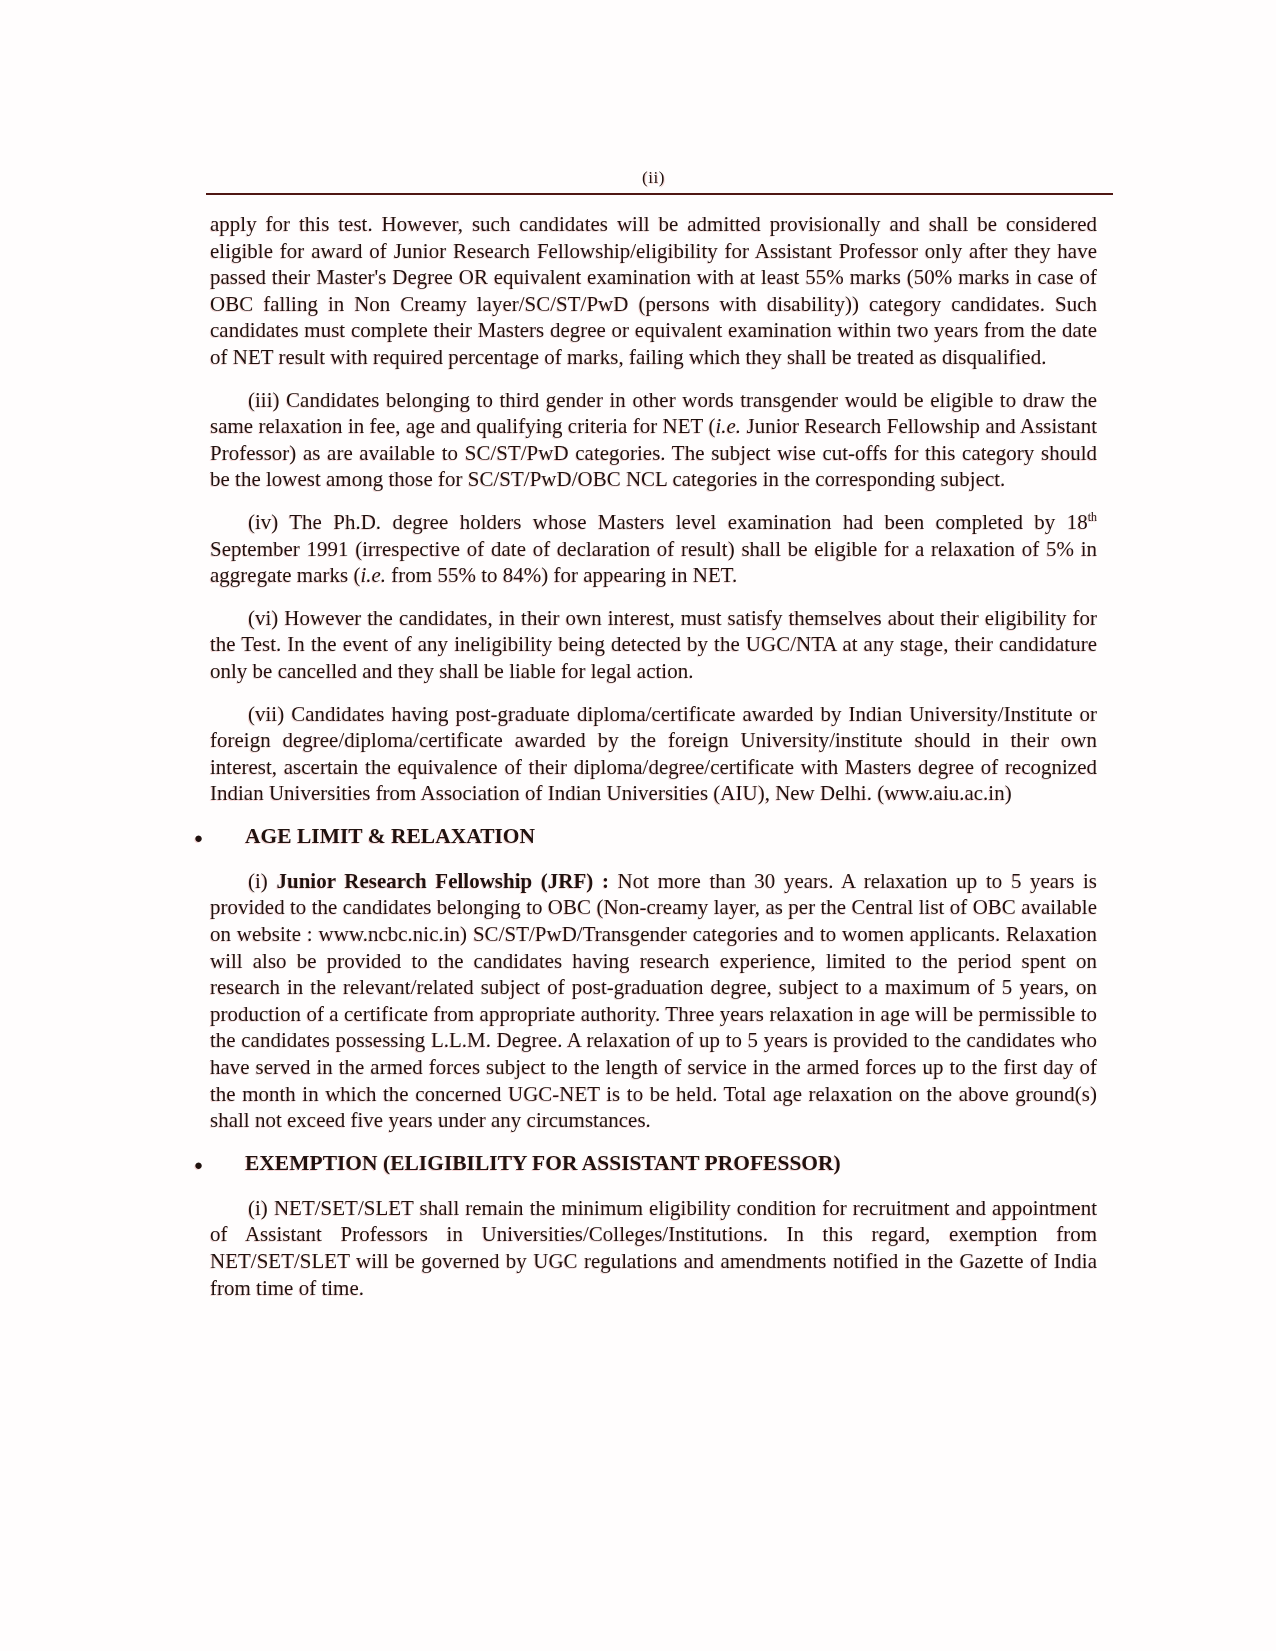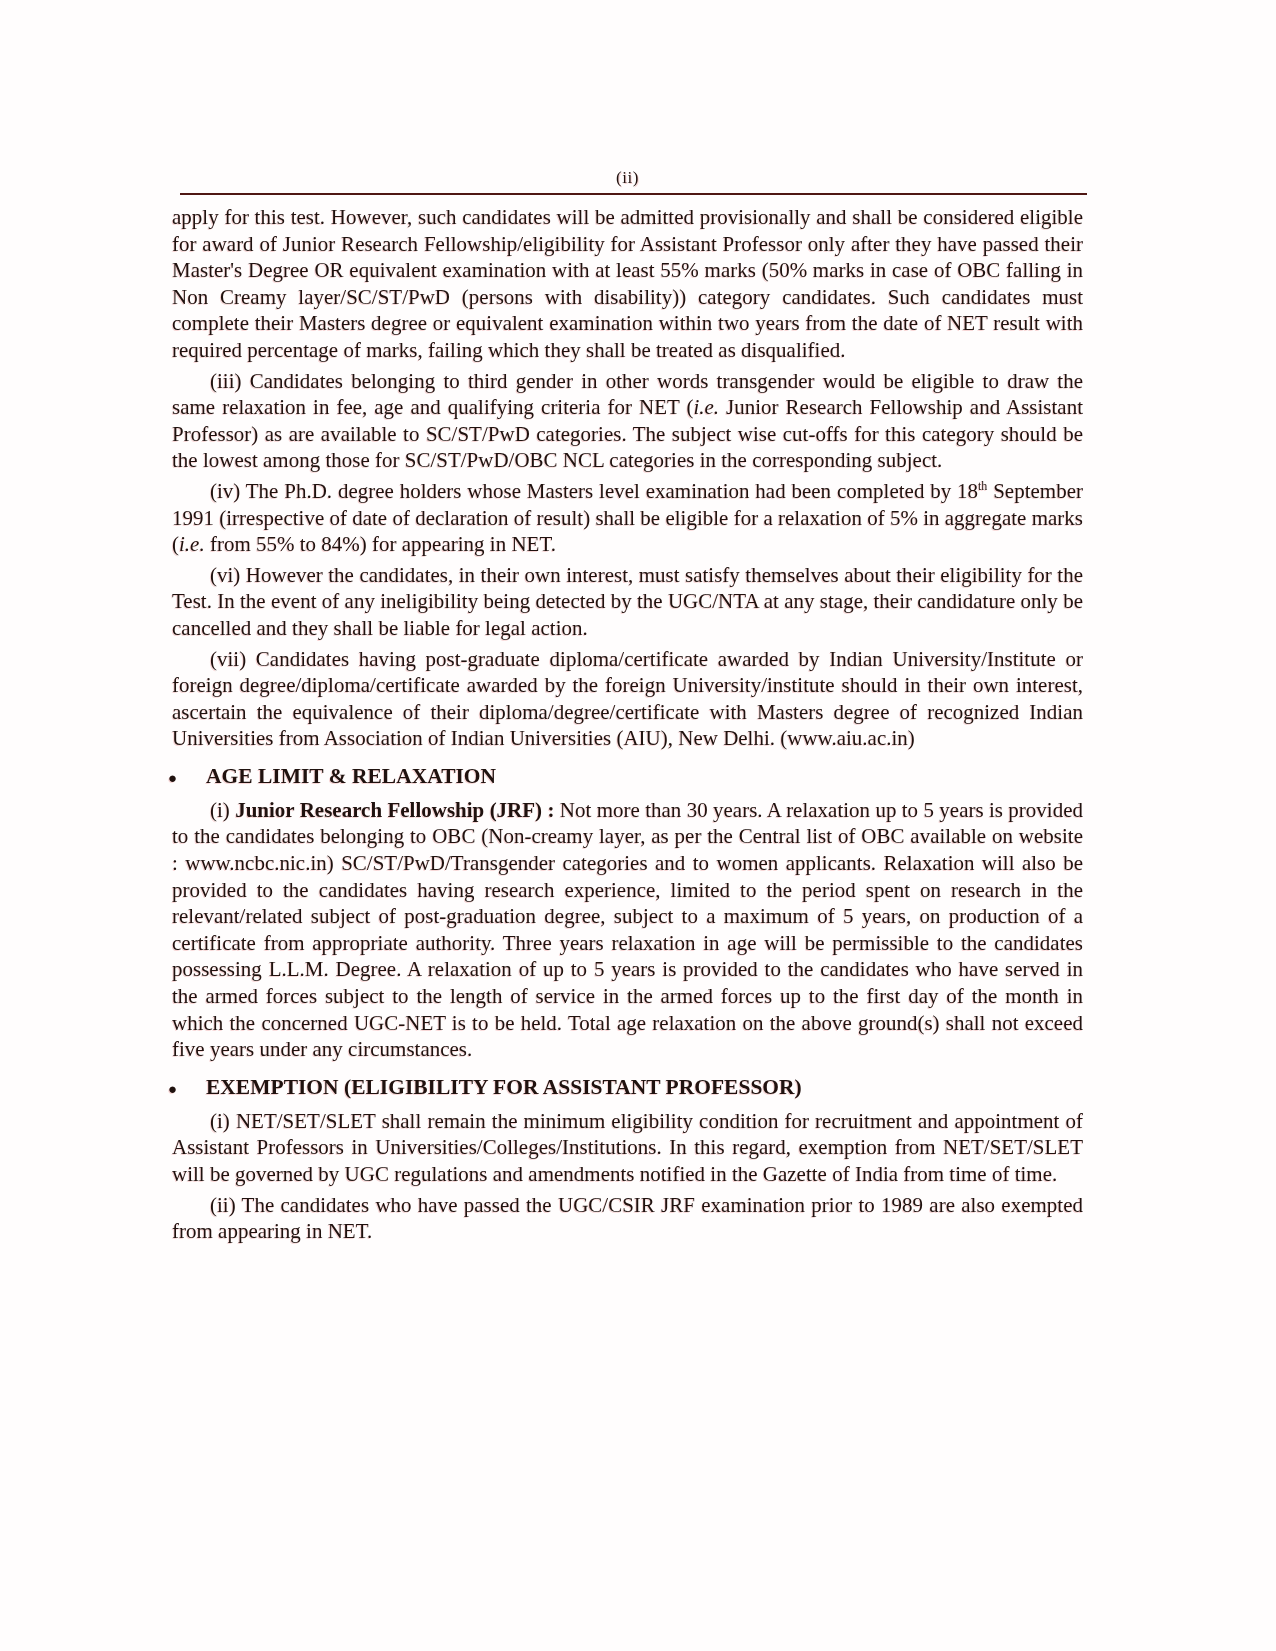--- a/index.html
+++ b/index.html
@@ -11,40 +11,40 @@
     position: relative;
     width: 1276px;
     height: 1651px;
     background: #fffdfd;
     font-family: "Liberation Serif", "DejaVu Serif", serif;
     color: #20120f;
     overflow: hidden;
   }
   .content {
     position: absolute;
-    left: 168px;
+    left: 194px;
     top: 168px;
     width: 919px;
   }
   .page-num {
     text-align: center;
     font-size: 17px;
     line-height: 20px;
     letter-spacing: 0.5px;
     margin: 0 0 5px 0;
     text-shadow: 1px 1px 0 rgba(235,150,150,0.40);
   }
   .rule {
     border: none;
     border-top: 2px solid #4f1713;
     height: 0;
     margin: 0 0 9px 12px;
   }
   .para {
-    margin: 4px;
+    margin: 16px;
     text-indent: 38px;
     text-align: justify;
     font-size: 21px;
     line-height: 26.6px;
     text-shadow: -1px 1px 0 rgba(235,150,150,0.38);
   }
   .para.no-indent { text-indent: 0; }
   .para i { }
   .para b { font-weight: bold; }
   .para sup {
@@ -59,21 +59,21 @@
     font-size: 21.5px;
     line-height: 27px;
     margin: 11px 0 5px 0;
     text-shadow: -1px 1px 0 rgba(235,150,150,0.38);
   }
   .section-head .bullet {
     flex: 0 0 38px;
     width: 38px;
     font-size: 15px;
   }
-  .section-head .head-text { flex: 1; }
+  .section-head .head-text { flex: 1; margin-left: 13px; }
 </style>
 </head>
 <body>
 
 <div class="sheet">
   <div class="content">
 
     <div class="page-num">(ii)</div>
     <hr class="rule">
 
@@ -96,16 +96,15 @@
     <p class="para"><span>(i) </span><b>Junior Research Fellowship (JRF) : </b><span>Not more than 30 years. A relaxation up to 5 years is provided to the candidates belonging to OBC (Non-creamy layer, as per the Central list of OBC available on website : www.ncbc.nic.in) SC/ST/PwD/Transgender categories and to women applicants. Relaxation will also be provided to the candidates having research experience, limited to the period spent on research in the relevant/related subject of post-graduation degree, subject to a maximum of 5 years, on production of a certificate from appropriate authority. Three years relaxation in age will be permissible to the candidates possessing L.L.M. Degree. A relaxation of up to 5 years is provided to the candidates who have served in the armed forces subject to the length of service in the armed forces up to the first day of the month in which the concerned UGC-NET is to be held. Total age relaxation on the above ground(s) shall not exceed five years under any circumstances.</span></p>
 
 
     <div class="section-head">
       <span class="bullet">●</span>
       <span class="head-text">EXEMPTION (ELIGIBILITY FOR ASSISTANT PROFESSOR)</span>
     </div>
 
     <p class="para"><span>(i) NET/SET/SLET shall remain the minimum eligibility condition for recruitment and appointment of Assistant Professors in Universities/Colleges/Institutions. In this regard, exemption from NET/SET/SLET will be governed by UGC regulations and amendments notified in the Gazette of India from time of time.</span></p>
 
-    <p class="para"><span>(ii) The candidates who have passed the UGC/CSIR JRF examination prior to 1989 are also exempted from appearing in NET.</span></p>
 
   </div>
 </div>
 
 </body></html>

